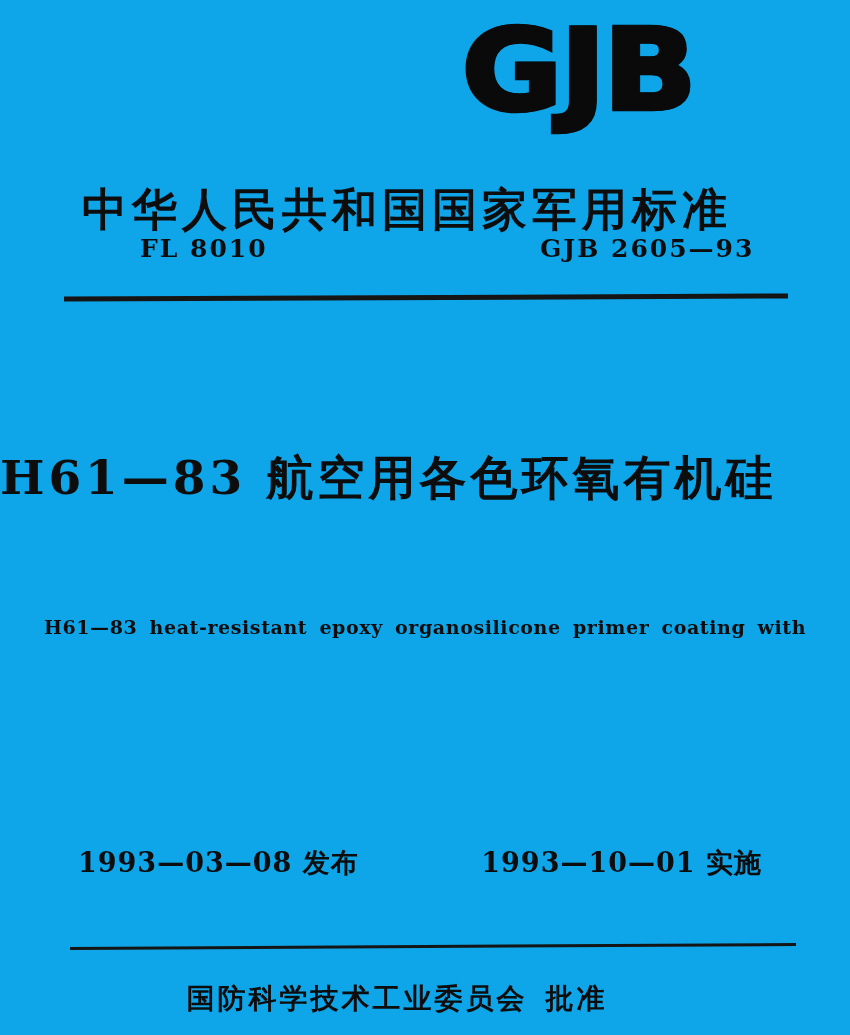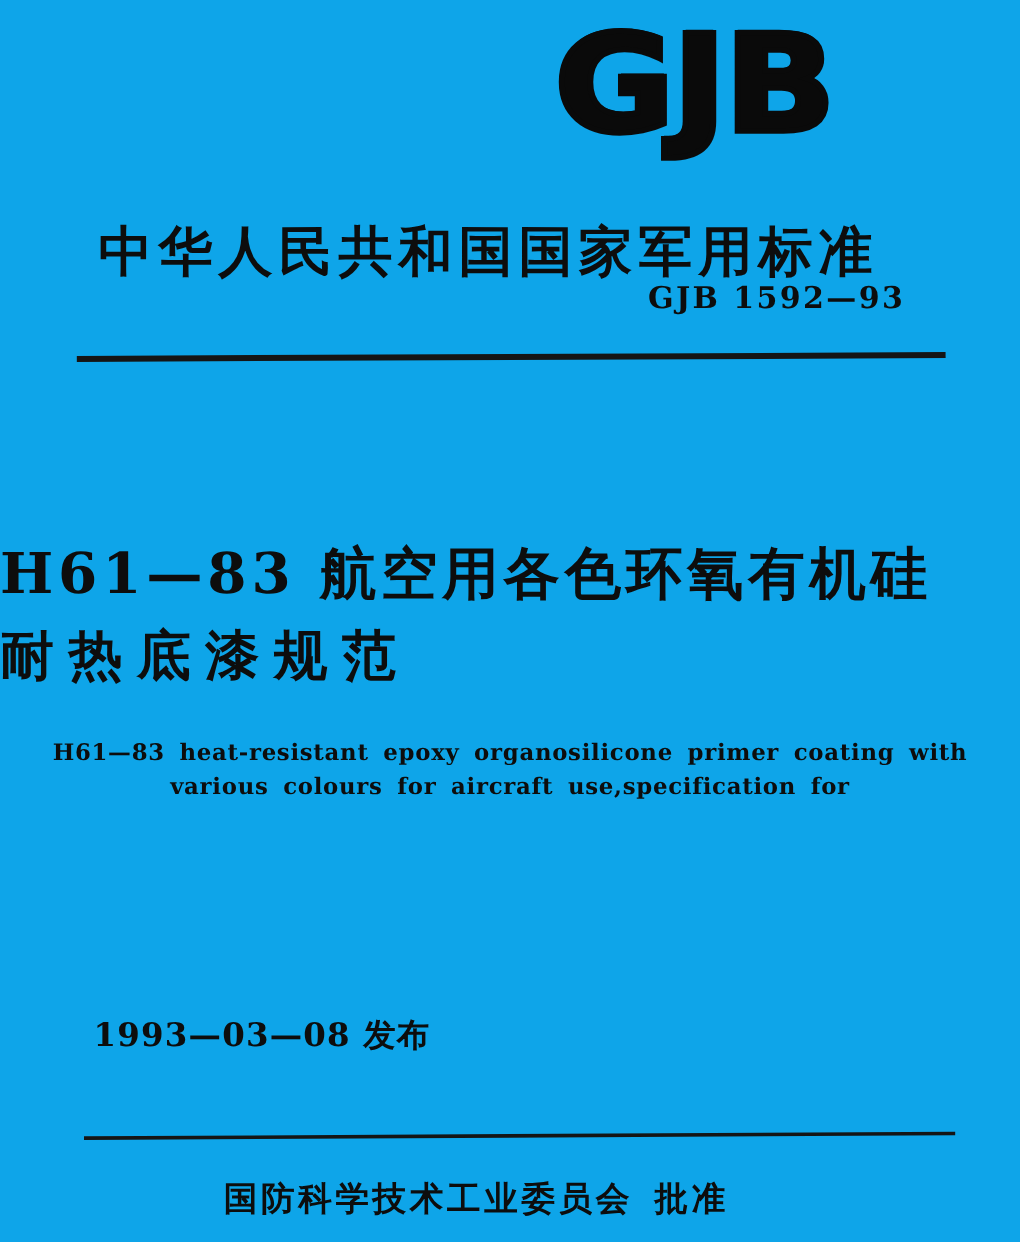--- a/index.html
+++ b/index.html
@@ -147,35 +147,35 @@
 </head>
 <body>
 
 <div class="page">
 
   <div class="logo">GJB</div>
 
   <div class="header-title">中华人民共和国国家军用标准</div>
 
   <div class="code-row">
-    <span class="code-right">GJB 1592—93</span>
+    <span class="code-left">FL 8010</span>
+    <span class="code-right">GJB 2605—93</span>
   </div>
 
   <div class="rule-top"></div>
 
   <div class="title-cn title-cn-1">H61—83 航空用各色环氧有机硅</div>
 
-  <div class="title-cn title-cn-2">耐热底漆规范</div>
 
   <div class="title-en title-en-1">H61—83 heat-resistant epoxy organosilicone primer coating with</div>
 
-  <div class="title-en title-en-2">various colours for aircraft use,specification for</div>
 
   <div class="date-row">
     <span class="date-issue">1993—03—08 发布</span>
+    <span class="date-implement">1993—10—01 实施</span>
   </div>
 
   <div class="rule-bottom"></div>
 
   <div class="approval">
     <span>国防科学技术工业委员会</span><span class="approval-label">批准</span>
   </div>
 
 </div>
 

